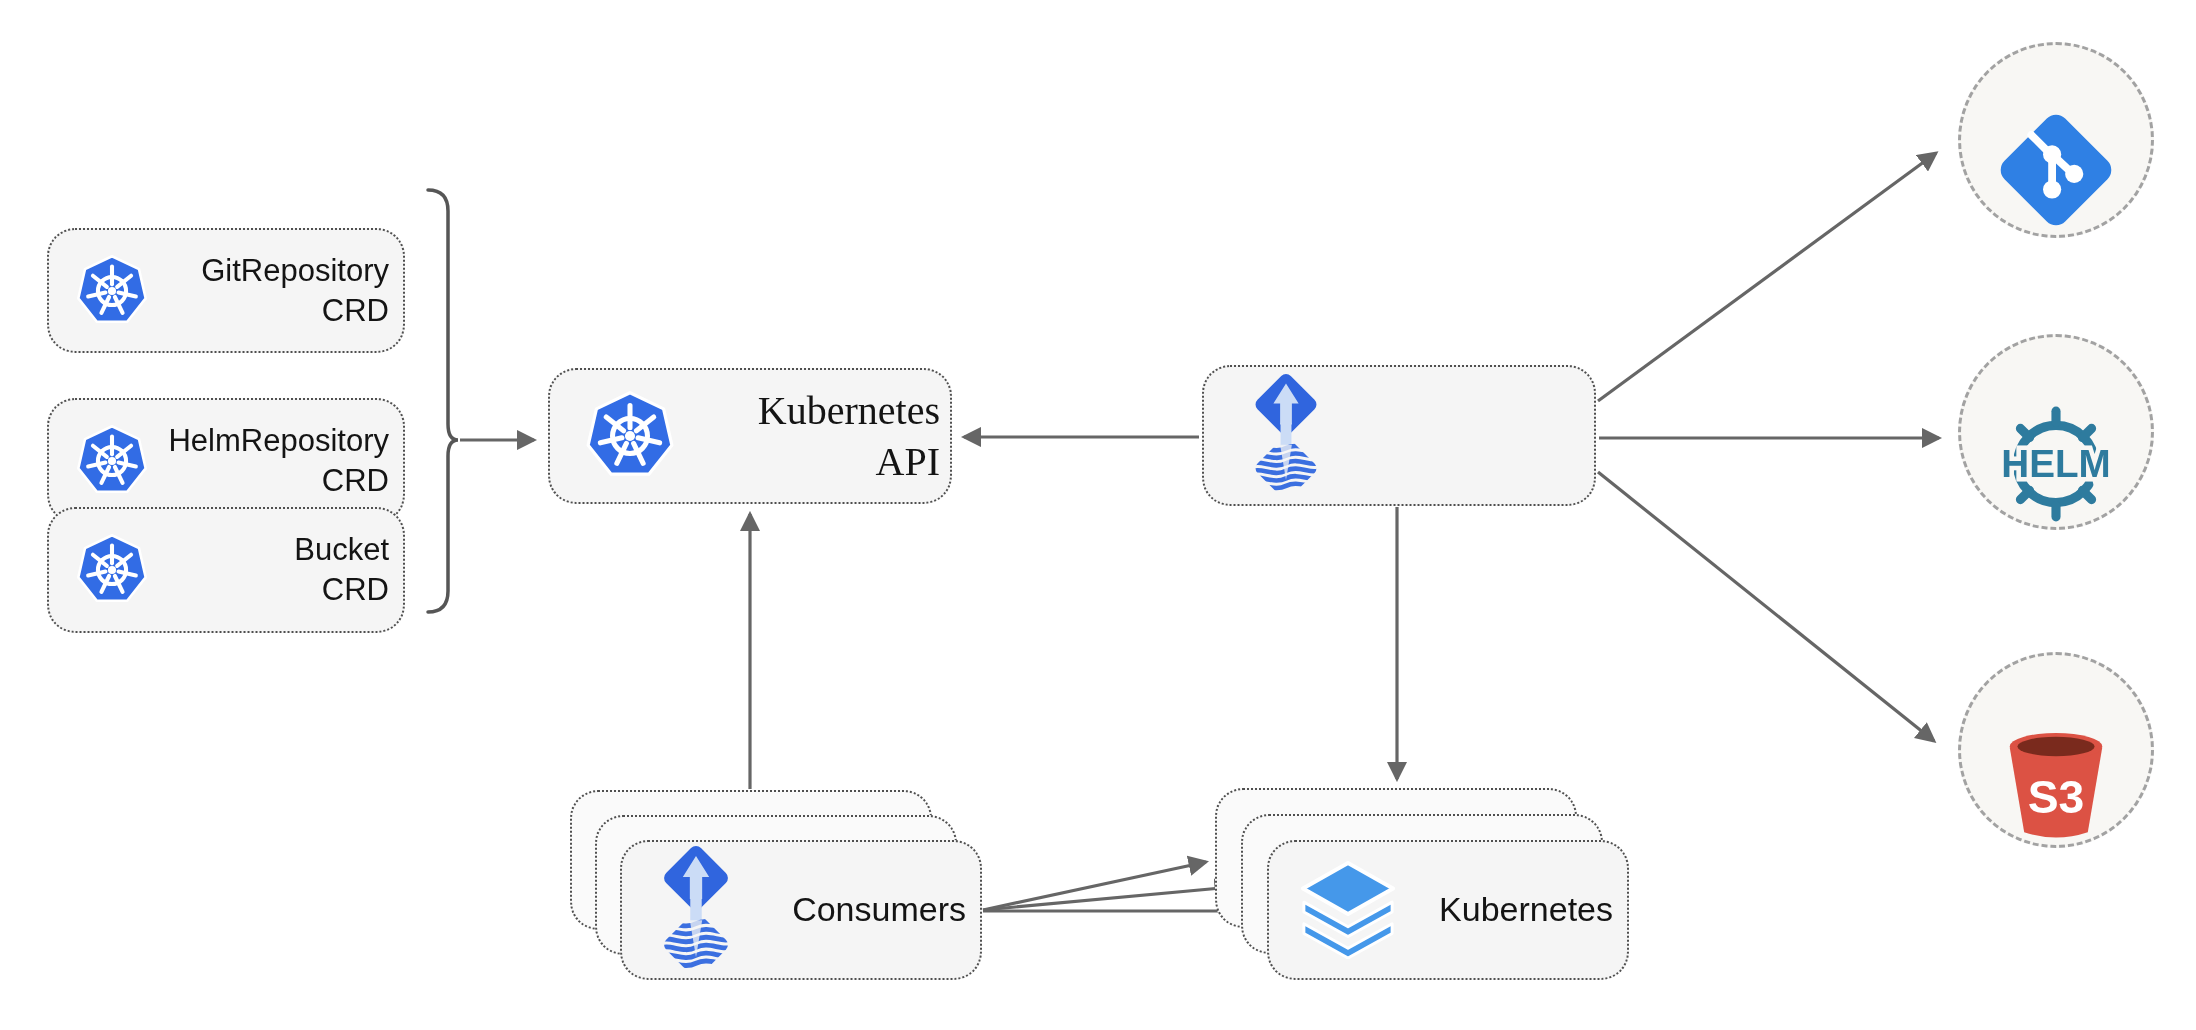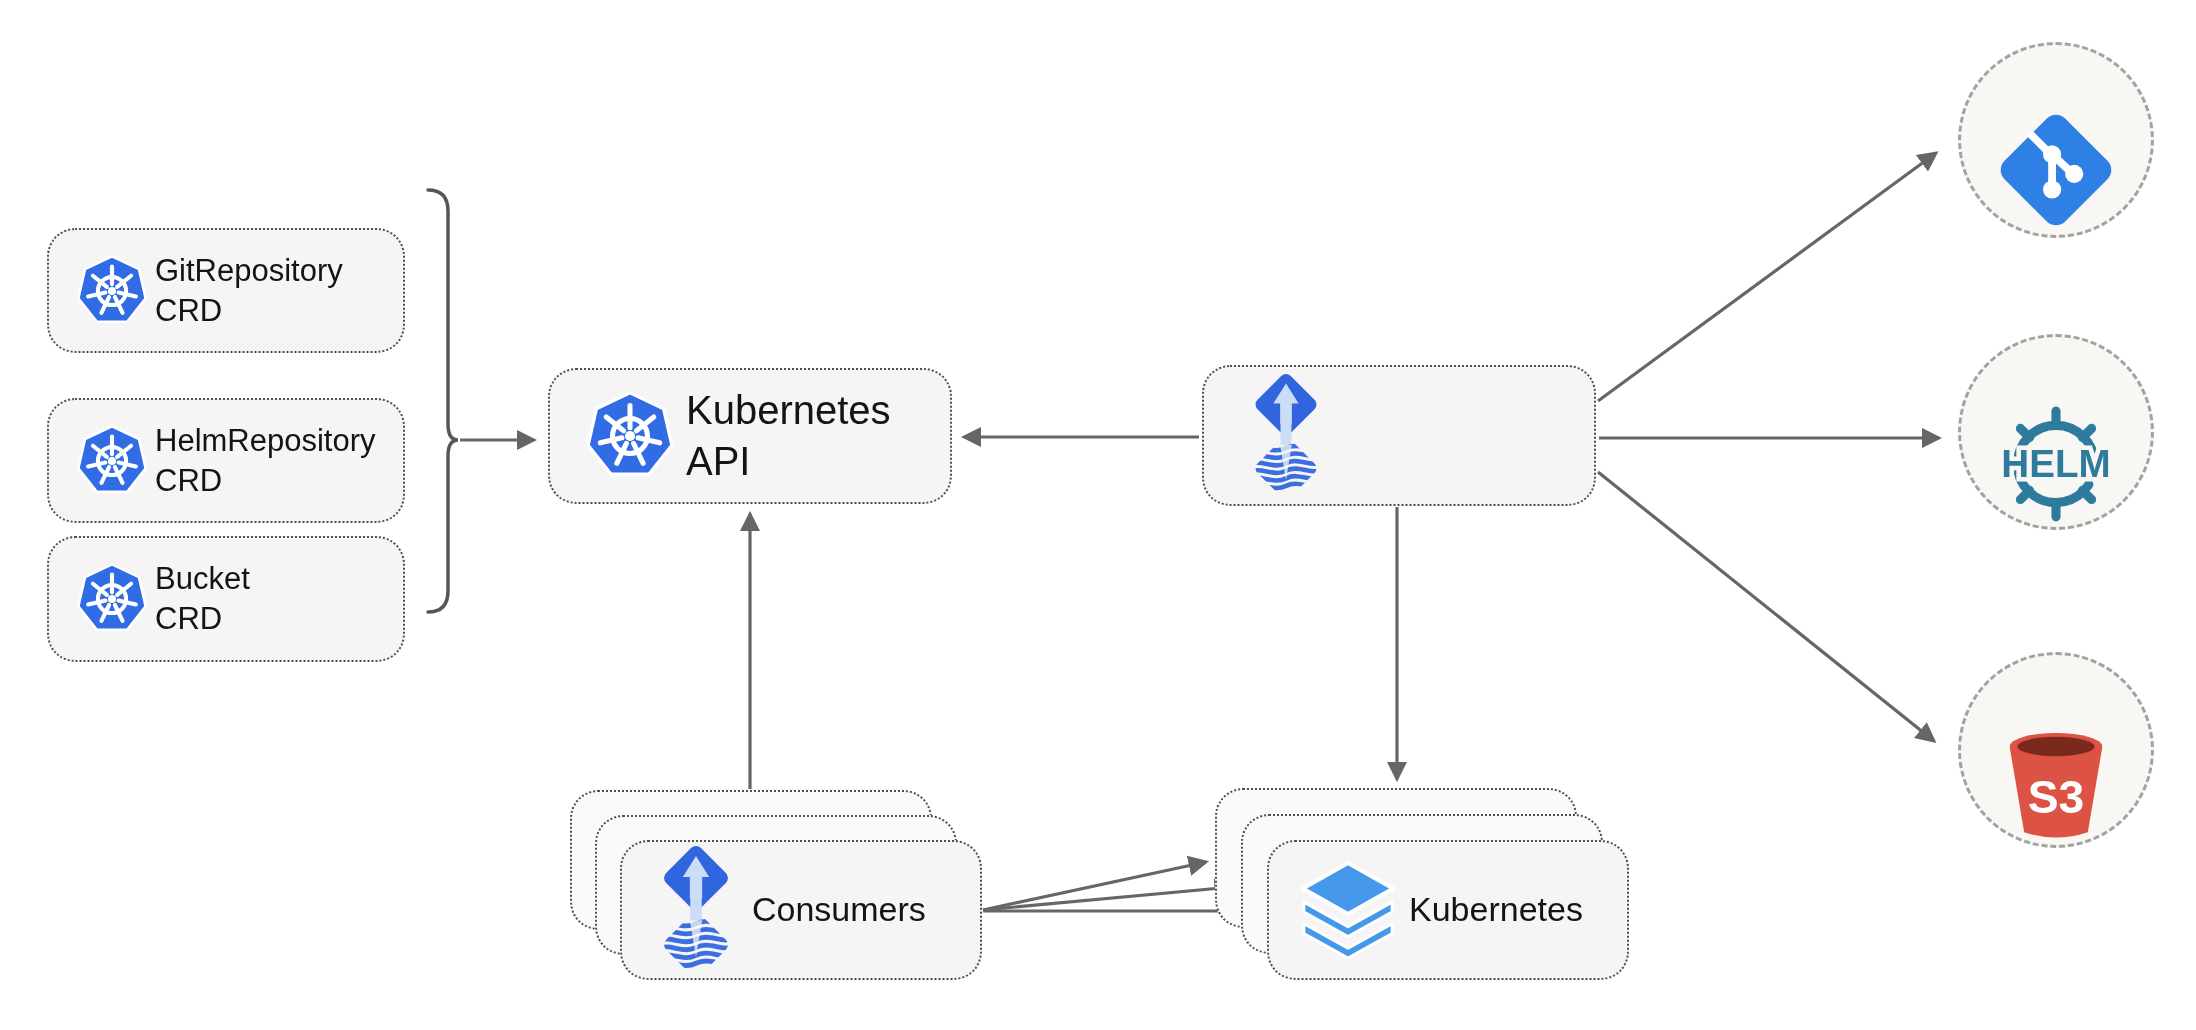--- a/index.html
+++ b/index.html
@@ -6,24 +6,24 @@
   #canvas{
     position:relative;width:2196px;height:1030px;background:#ffffff;overflow:hidden;
     font-family:"Liberation Sans","DejaVu Sans",sans-serif;color:#161616;
   }
   #edges{position:absolute;left:0;top:0;z-index:1;}
   .node{
     position:absolute;box-sizing:border-box;background:#f5f5f5;
     border:2.5px dotted #4f4f4f;border-radius:28px;
     display:flex;align-items:center;z-index:2;
   }
-  .node .label{flex:1;text-align:left;line-height:1.28;color:#141414;}
+  .node .label{flex:1;text-align:right;line-height:1.28;color:#141414;}
   .crd{padding-left:26px;padding-right:14px;gap:6px;}
   .crd .label{font-size:31px;}
-  .apibox{padding-left:34px;padding-right:10px;gap:10px;}
+  .apibox{padding-left:34px;padding-right:10px;gap:10px;font-family:Liberation Serif, serif;}
   .apibox .label{font-size:40px;}
   .srcbox{padding-left:40px;padding-right:12px;gap:8px;}
   .srcbox .label{font-size:33px;}
   .stack-layer{background:#fafafa;z-index:2;}
   .stack-front{background:#f5f5f5;z-index:3;padding-left:30px;padding-right:14px;gap:12px;}
   .stack-front .label{font-size:34px;}
   .endpoint{
     position:absolute;width:196px;height:196px;border-radius:50%;
     background:#f8f7f4;border:3px dashed #a2a2a2;box-sizing:border-box;
     display:flex;align-items:flex-end;justify-content:center;z-index:2;
@@ -86,21 +86,21 @@
         <line x1="53.9" y1="58.1" x2="64.3" y2="79.7"></line>
           <line x1="58.8" y1="52" x2="82.2" y2="57.4"></line>
         <line x1="57" y1="44.4" x2="75.8" y2="29.4"></line>
           <circle cx="50" cy="50" r="19" fill="none"></circle>
       </g>
       <circle cx="50" cy="50" r="5.5" fill="#ffffff"></circle>
     </svg>
     <div class="label"><span>HelmRepository</span><br><span>CRD</span></div>
   </div>
 
-  <div class="node crd" style="left:47px;top:536px;width:358px;height:126px">
+  <div class="node crd" style="left:47px;top:507px;width:358px;height:126px">
     <svg class="icon" width="74" height="74" viewBox="0 0 100 100">
       <polygon points="50,3 13.5,20.5 4.5,60 29.5,91.5 70.5,91.5 95.5,60 86.5,20.5" fill="#326CE5" stroke="#ffffff" stroke-width="3.5" stroke-linejoin="round"></polygon>
       <g stroke="#ffffff" stroke-width="5.5" stroke-linecap="round">
         <line x1="50" y1="41" x2="50" y2="17"></line>
           <line x1="43" y1="44.4" x2="24.2" y2="29.4"></line>
         <line x1="41.2" y1="52" x2="17.8" y2="57.4"></line>
           <line x1="46.1" y1="58.1" x2="35.7" y2="79.7"></line>
         <line x1="53.9" y1="58.1" x2="64.3" y2="79.7"></line>
           <line x1="58.8" y1="52" x2="82.2" y2="57.4"></line>
         <line x1="57" y1="44.4" x2="75.8" y2="29.4"></line>

